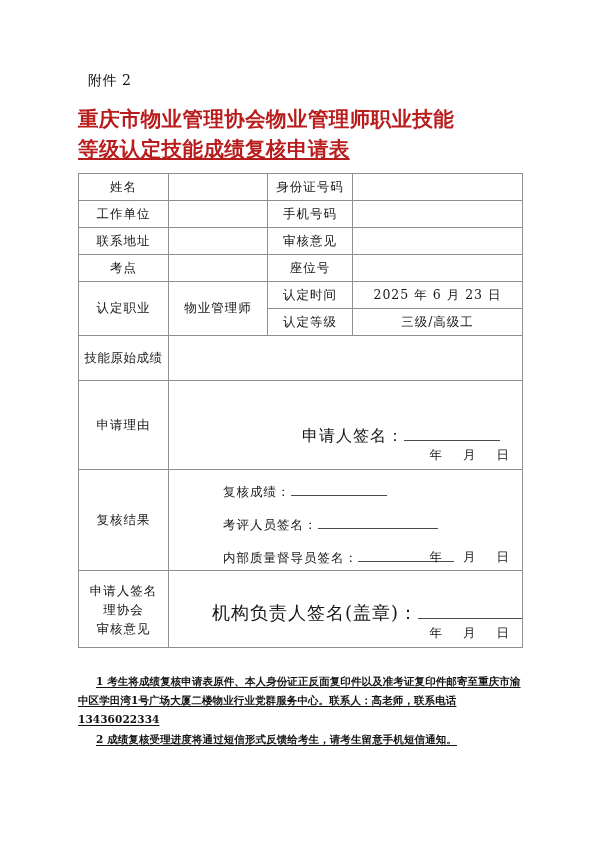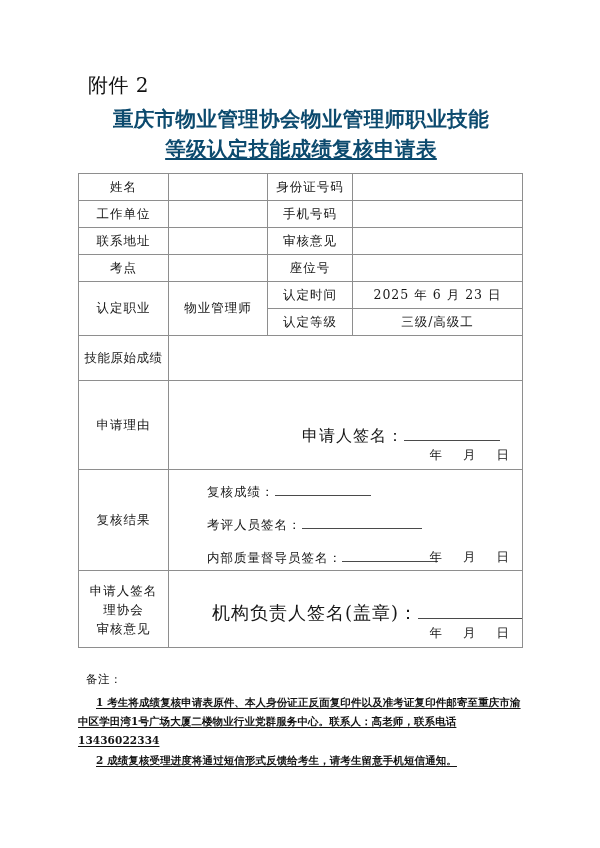--- a/index.html
+++ b/index.html
@@ -21,38 +21,37 @@
     width: 600px;
     height: 848px;
     box-sizing: border-box;
   }
 
   
   .attachment-label {
     position: absolute;
     left: 88px;
     top: 72px;
-    font-size: 20px;
+    font-size: 14px;
     letter-spacing: 0.5px;
     color: #111;
     white-space: nowrap;
   }
 
   
   .doc-title {
     position: absolute;
     left: 78px;
     top: 104px;
     width: 446px;
-    text-align: center;
     font-weight: bold;
     font-size: 20.5px;
     line-height: 30px;
     letter-spacing: 0.4px;
-    color: #0c4a6e;
+    color: #b91c1c;
   }
   .doc-title .line2 { display: block; text-decoration: underline; }
 
   
   table.form-table {
     position: absolute;
     left: 78px;
     top: 173px;
     width: 444px;
     border-collapse: collapse;
@@ -77,20 +76,21 @@
   .r-basic td { height: 26px; }
 
   
   .lbl-multi {
     line-height: 19px;
     letter-spacing: 1.5px;
   }
   .sig-row {
     white-space: nowrap;
     letter-spacing: 1px;
+    margin-left: 16px;
   }
   .ul {
     display: inline-block;
     border-bottom: 1px solid #4a4a4a;
     vertical-align: baseline;
     height: 13px;
   }
   .ul-w1 { width: 96px; }
   .ul-w2 { width: 120px; }
   .ul-w3 { width: 96px; }
@@ -298,18 +298,17 @@
             <div class="opinion-ymd ymd">
               <span>年</span><span class="m">月</span><span class="d">日</span>
             </div>
           </div>
         </td>
       </tr>
     </tbody>
   </table>
 
   <div class="notes">
-    <div class="notes-title">备注：</div>
     <div class="note-item first">1 考生将成绩复核申请表原件、本人身份证正反面复印件以及准考证复印件邮寄至重庆市渝中区学田湾1号广场大厦二楼物业行业党群服务中心。联系人：高老师，联系电话13436022334</div>
     <div class="note-item second">2 成绩复核受理进度将通过短信形式反馈给考生，请考生留意手机短信通知。</div>
   </div>
 
 </div>
 
 </body></html>

